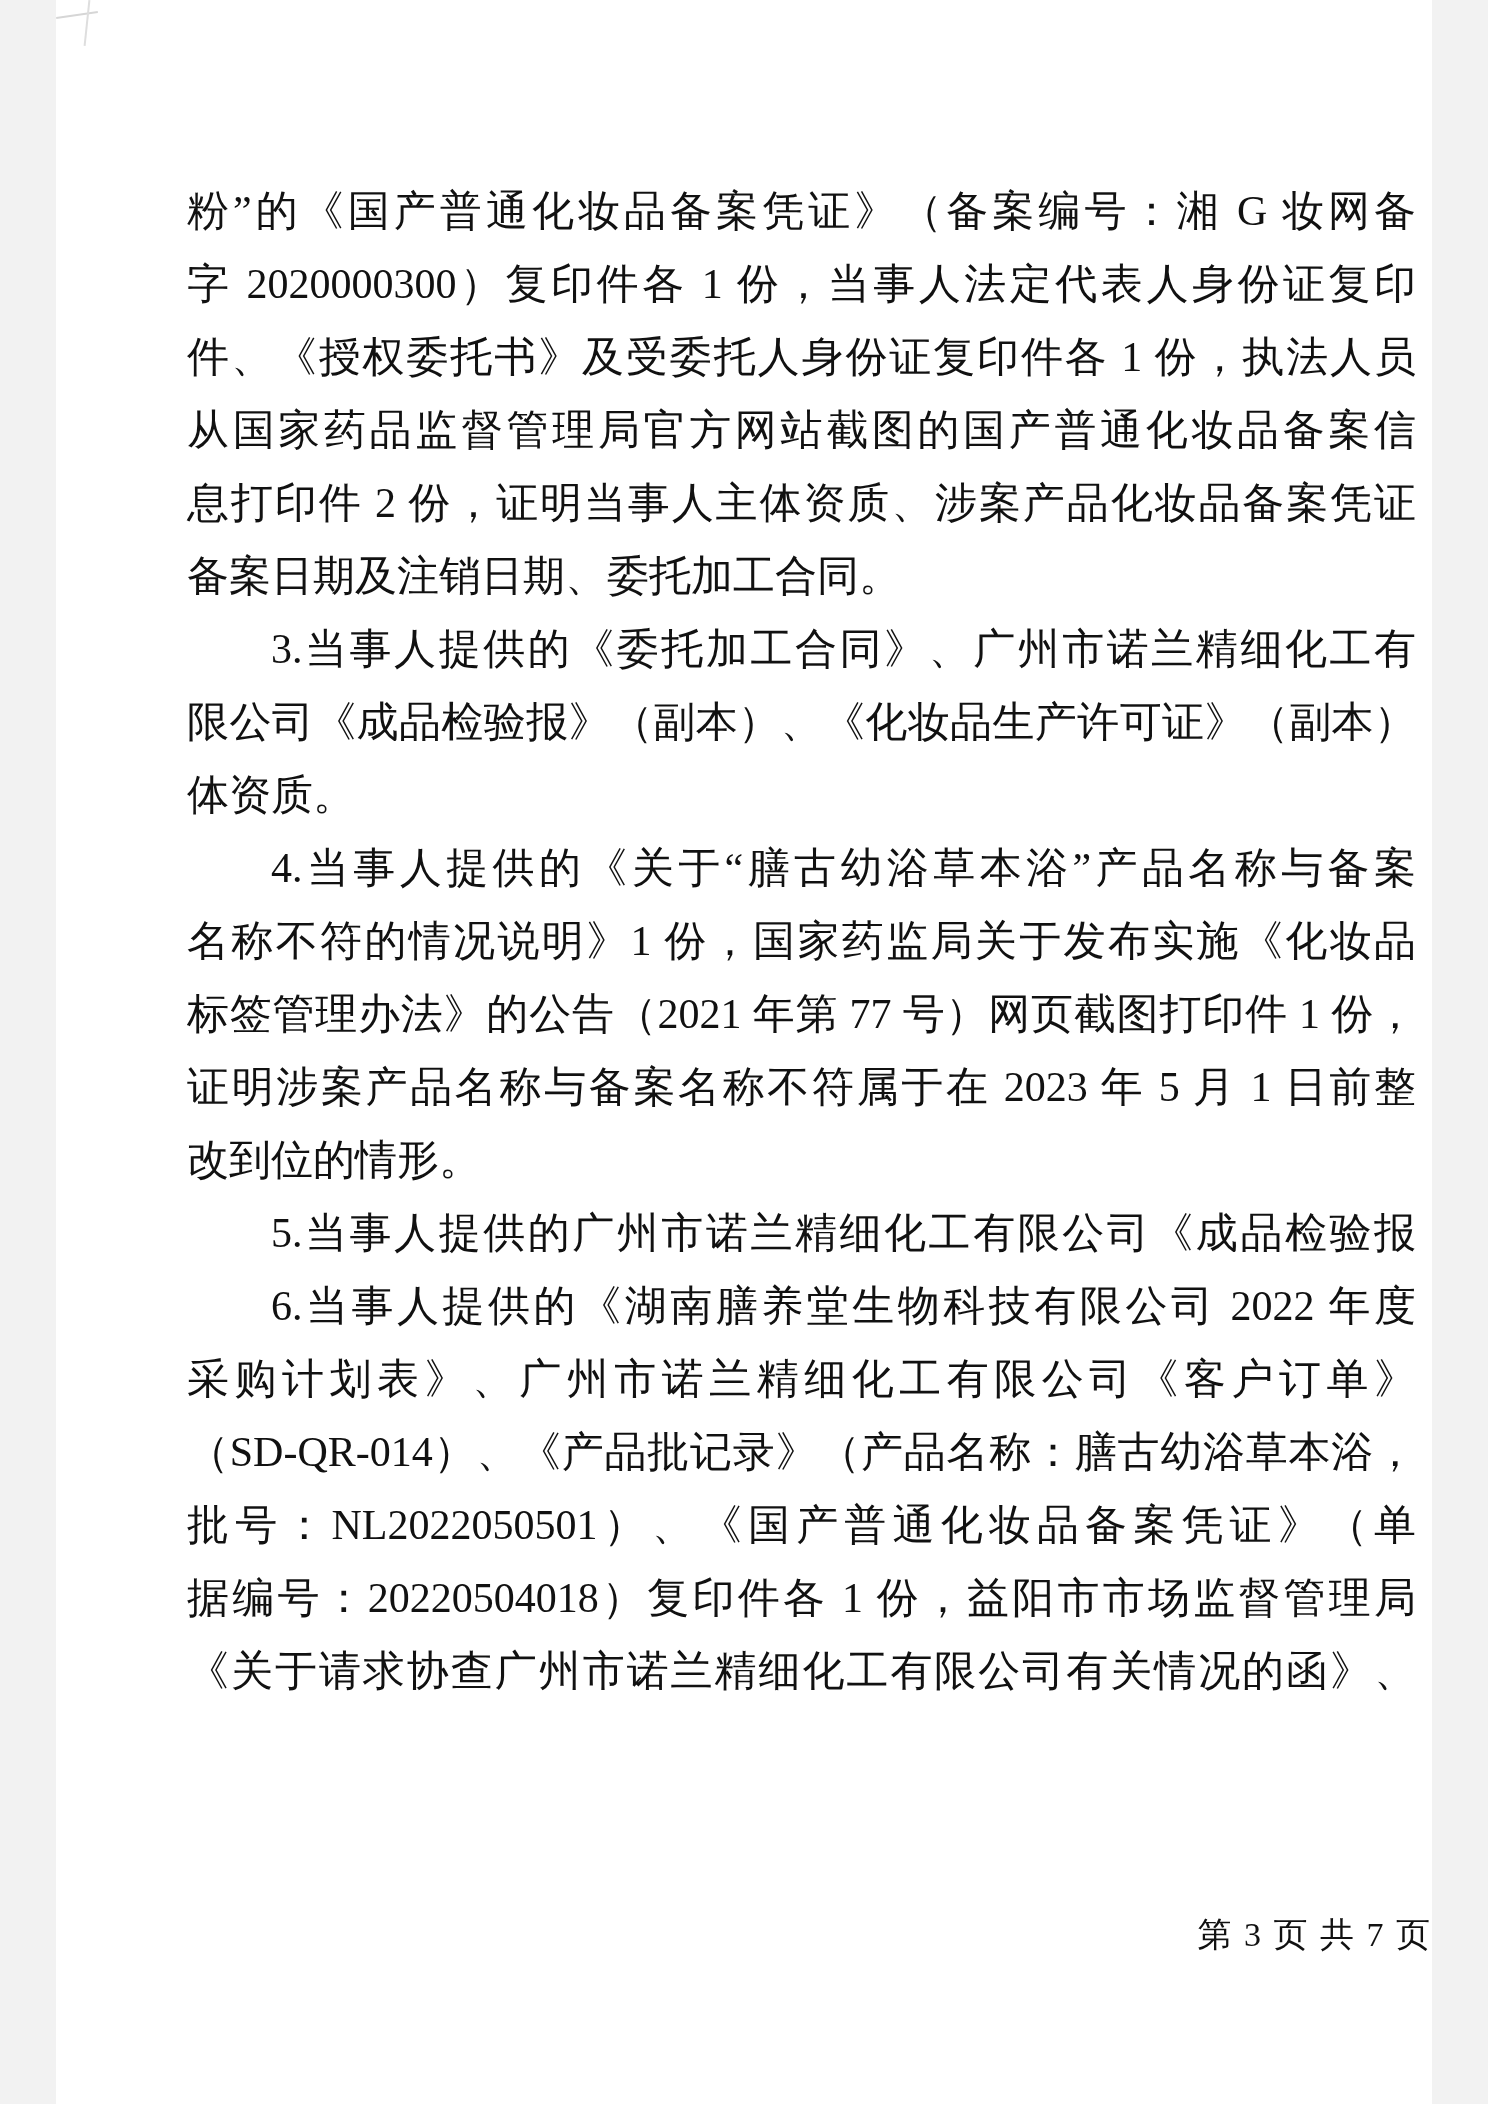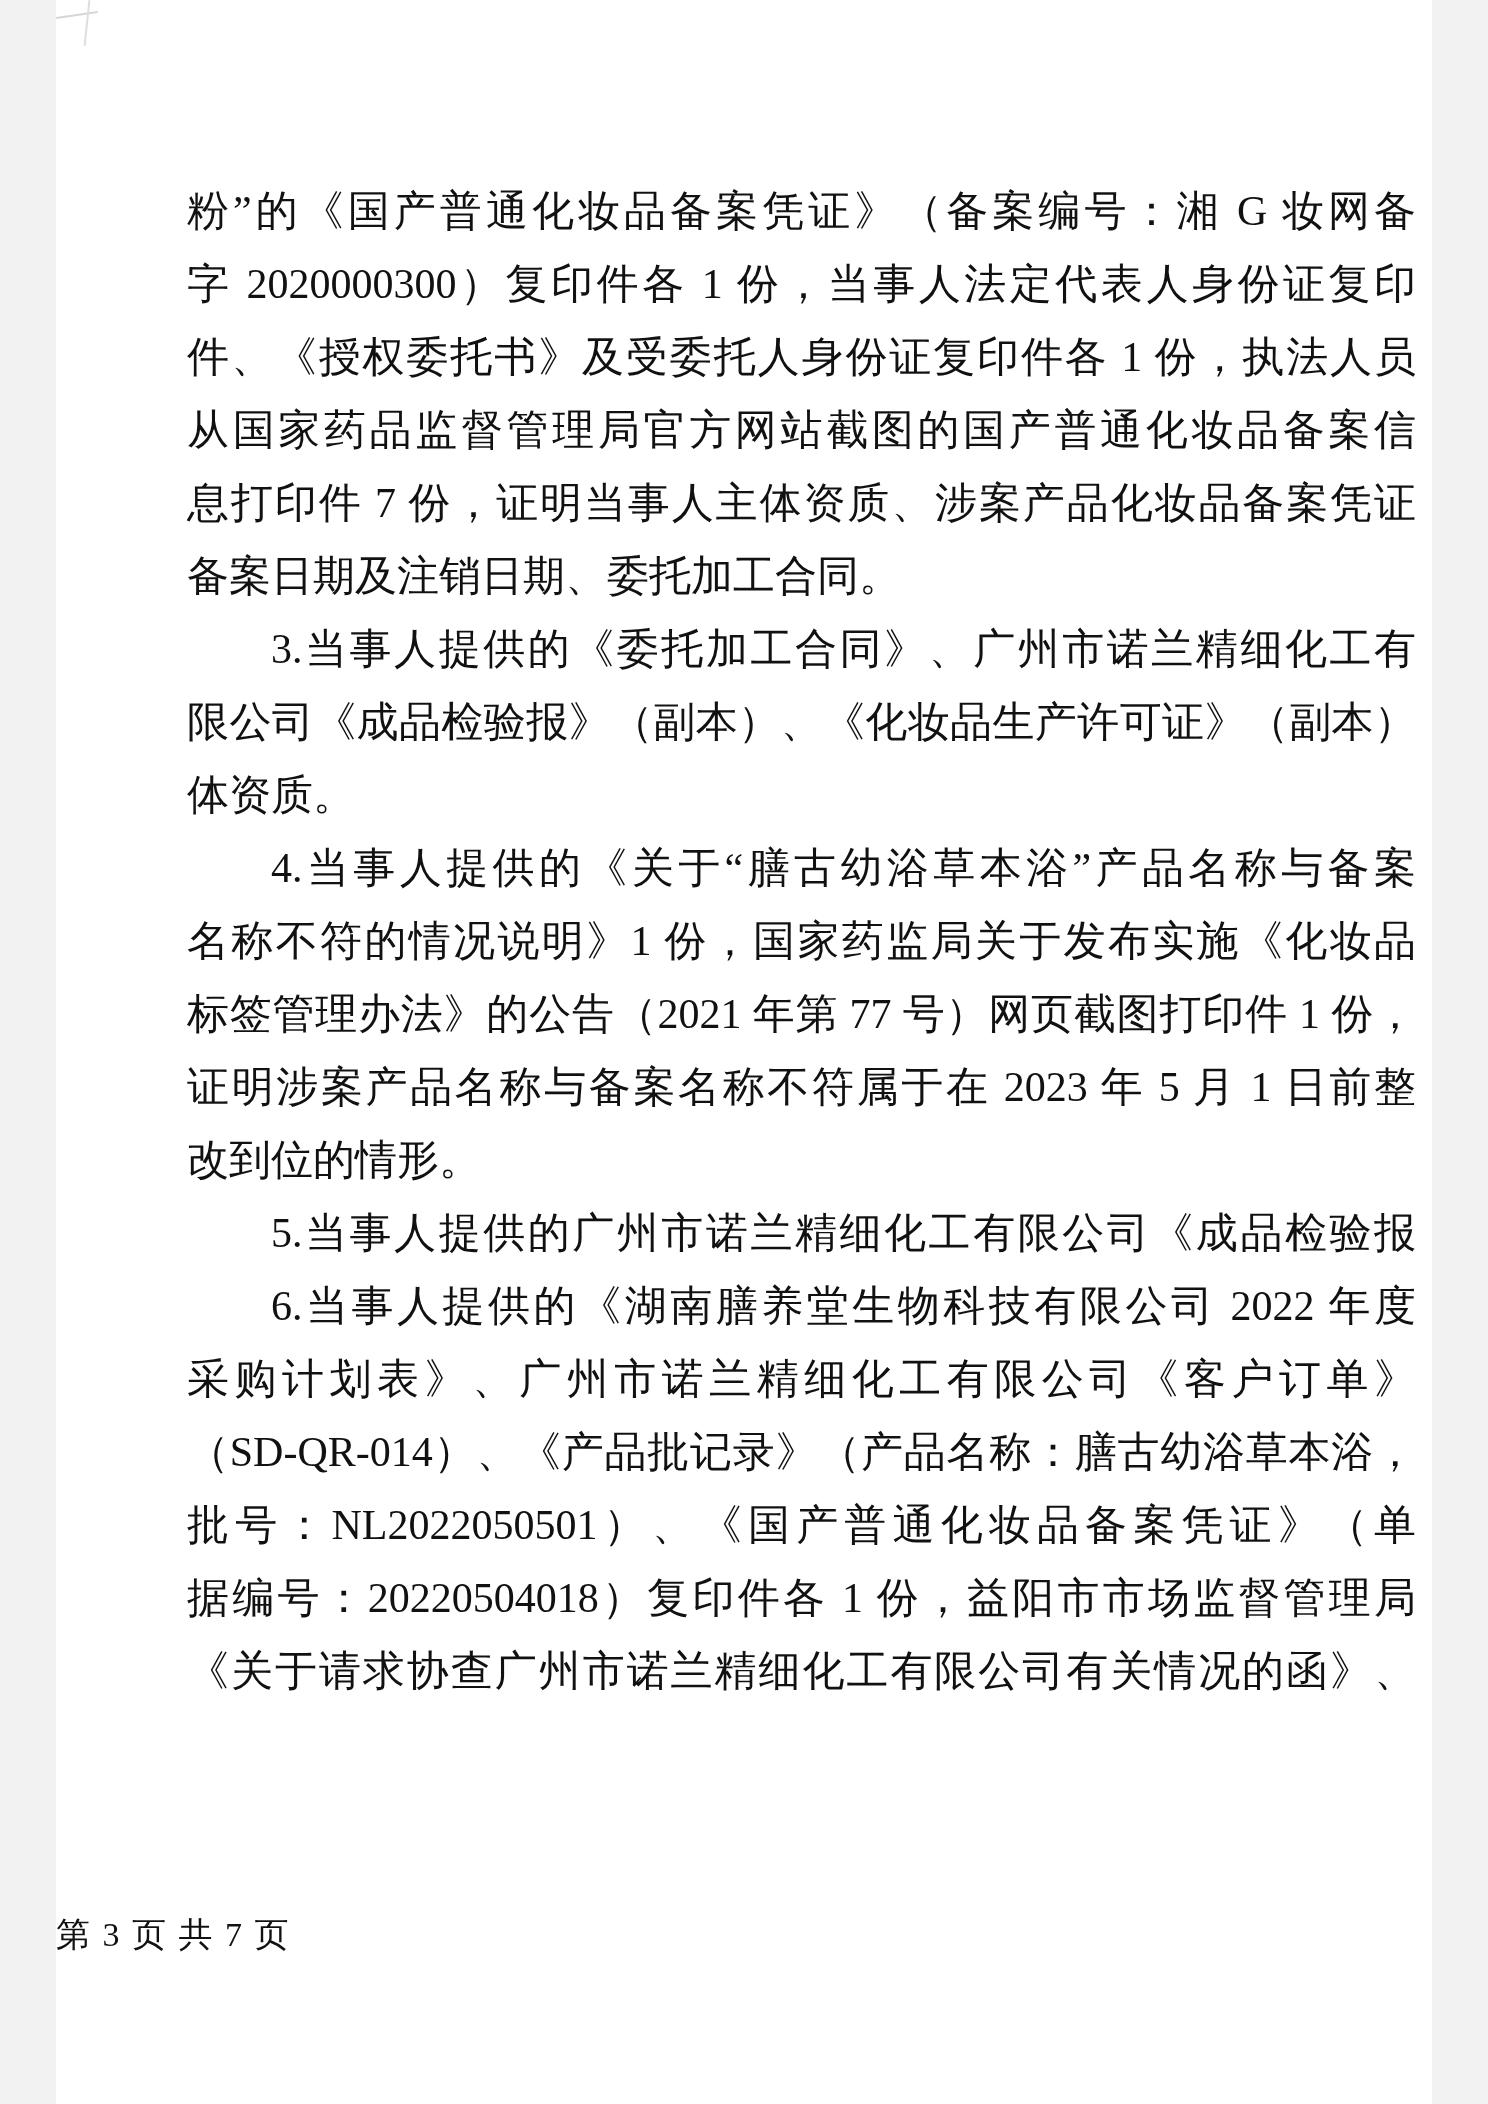--- a/index.html
+++ b/index.html
@@ -57,40 +57,40 @@
     text-align-last: left;
   }
   .line.indent {
     text-indent: 84px;
   }
   .page-footer {
     position: absolute;
     top: 1912px;
     left: 0;
     width: 100%;
-    text-align: left;
+    text-align: right;
     font-size: 34px;
     line-height: 46px;
     color: #111111;
     letter-spacing: 2px;
   }
 </style>
 </head>
 <body>
 
 <div class="page">
   <div class="corner-mark-h"></div>
   <div class="corner-mark-v"></div>
 
   <div class="body-text">
       <div class="line">粉”的《国产普通化妆品备案凭证》（备案编号：湘 G 妆网备</div>
       <div class="line">字 2020000300）复印件各 1 份，当事人法定代表人身份证复印</div>
       <div class="line">件、《授权委托书》及受委托人身份证复印件各 1 份，执法人员</div>
       <div class="line">从国家药品监督管理局官方网站截图的国产普通化妆品备案信</div>
-      <div class="line">息打印件 7 份，证明当事人主体资质、涉案产品化妆品备案凭证</div>
+      <div class="line">息打印件 2 份，证明当事人主体资质、涉案产品化妆品备案凭证</div>
       <div class="line end">备案日期及注销日期、委托加工合同。</div>
       <div class="line indent">3.当事人提供的《委托加工合同》、广州市诺兰精细化工有</div>
       <div class="line">限公司《成品检验报》（副本）、《化妆品生产许可证》（副本）</div>
       <div class="line end">体资质。</div>
       <div class="line indent">4.当事人提供的《关于“膳古幼浴草本浴”产品名称与备案</div>
       <div class="line">名称不符的情况说明》1 份，国家药监局关于发布实施《化妆品</div>
       <div class="line">标签管理办法》的公告（2021 年第 77 号）网页截图打印件 1 份，</div>
       <div class="line">证明涉案产品名称与备案名称不符属于在 2023 年 5 月 1 日前整</div>
       <div class="line end">改到位的情形。</div>
       <div class="line indent">5.当事人提供的广州市诺兰精细化工有限公司《成品检验报</div>

